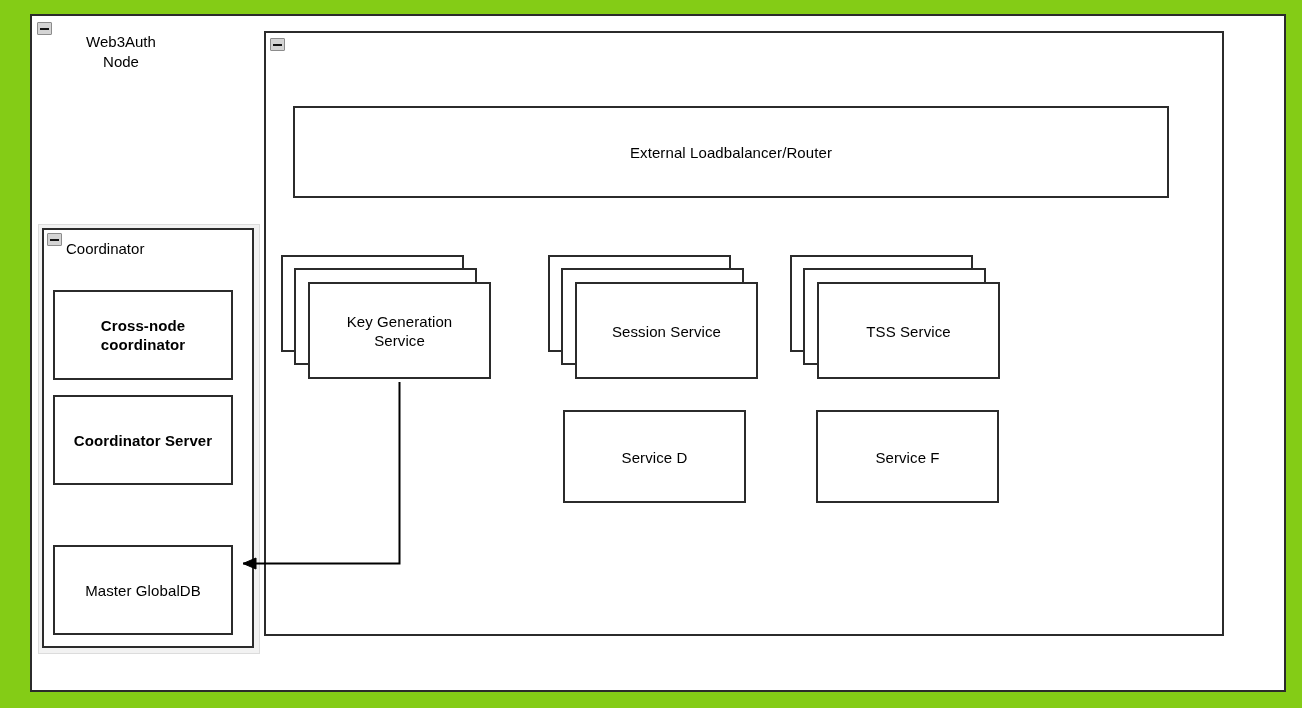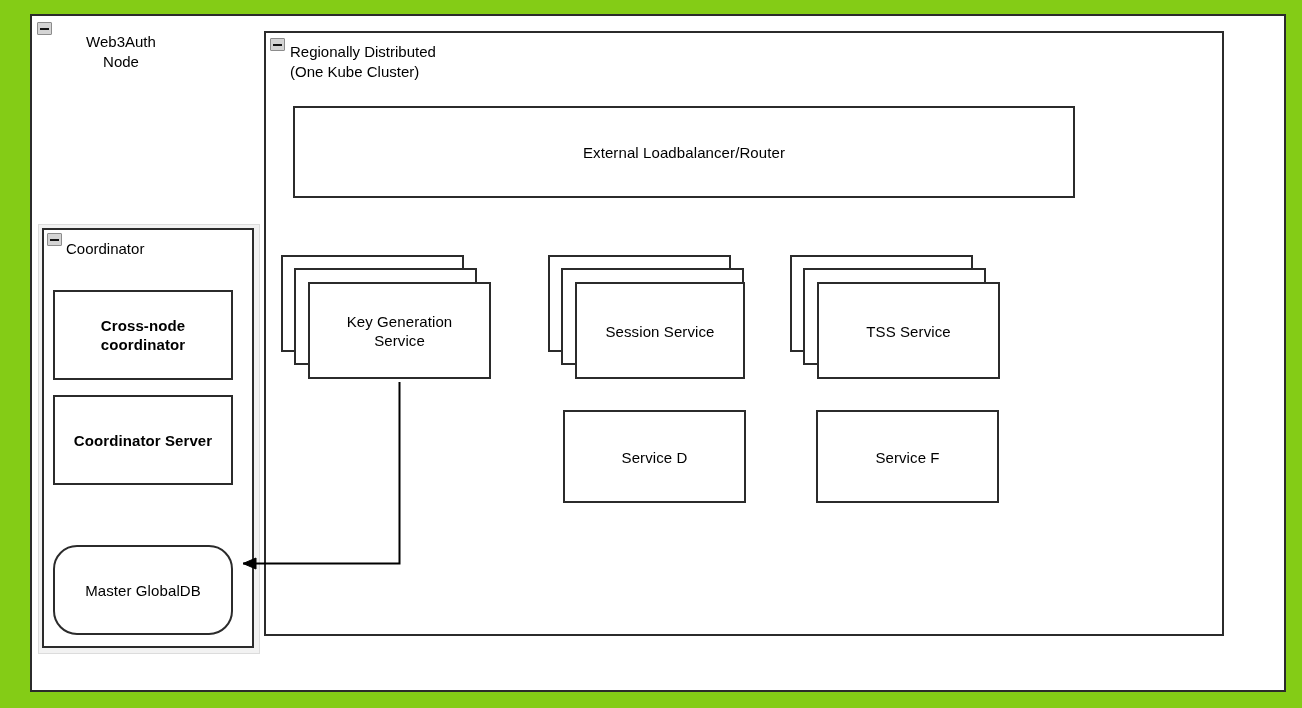--- a/index.html
+++ b/index.html
@@ -118,40 +118,38 @@
 
   <div class="collapse-icon" style="left:37px; top:22px;"></div>
 
   <div class="container-title" style="left:56px; top:32px; width:130px;">Web3Auth
 Node</div>
 
   <div class="container-box" style="left:264px; top:31px; width:960px; height:605px;"></div>
 
   <div class="collapse-icon" style="left:270px; top:38px;"></div>
 
-  <div class="container-title" style="left:290px; top:42px; width:240px; text-align:left;">Regionally Distributed
-(One Kube Cluster)</div>
 
-  <div class="box" style="left:293px; top:106px; width:782px; height:92px;">
+  <div class="box" style="left:293px; top:106px; width:876px; height:92px;">
     <div class="node-label">External Loadbalancer/Router</div>
   </div>
 
   <div class="stack" style="left:281px; top:255px; width:210px; height:125px;padding-left:16px;">
     <div class="layer" style="left:0px;  top:0px;  width:183px; height:97px;"></div>
     <div class="layer" style="left:13px; top:13px; width:183px; height:97px;"></div>
     <div class="layer" style="left:27px; top:27px; width:183px; height:97px;">
       <div class="node-label">Key Generation
 Service</div>
     </div>
   </div>
 
   <div class="stack" style="left:548px; top:255px; width:210px; height:125px;">
     <div class="layer" style="left:0px;  top:0px;  width:183px; height:97px;"></div>
     <div class="layer" style="left:13px; top:13px; width:183px; height:97px;"></div>
-    <div class="layer" style="left:27px; top:27px; width:170px; height:97px;">
+    <div class="layer" style="left:27px; top:27px; width:183px; height:97px;">
       <div class="node-label">Session Service</div>
     </div>
   </div>
 
   <div class="stack" style="left:790px; top:255px; width:210px; height:125px;padding-left:19px;">
     <div class="layer" style="left:0px;  top:0px;  width:183px; height:97px;"></div>
     <div class="layer" style="left:13px; top:13px; width:183px; height:97px;"></div>
     <div class="layer" style="left:27px; top:27px; width:183px; height:97px;">
       <div class="node-label">TSS Service</div>
     </div>
@@ -175,21 +173,21 @@
 
   <div class="box" style="left:53px; top:290px; width:180px; height:90px;font-weight:bold;">
     <div class="node-label">Cross-node
 coordinator</div>
   </div>
 
   <div class="box" style="left:53px; top:395px; width:180px; height:90px;font-weight:bold;">
     <div class="node-label">Coordinator Server</div>
   </div>
 
-  <div class="box" style="left:53px; top:545px; width:180px; height:90px;border-radius:24px;">
+  <div class="box" style="left:53px; top:545px; width:180px; height:90px;">
     <div class="node-label">Master GlobalDB</div>
   </div>
 
   <svg class="connector-svg" viewBox="0 0 1302 708">
     <g>
       <path d="M 399.5 382 L 399.5 563.5 L 243 563.5" fill="none" stroke="#000000" stroke-width="2"></path>
       <polygon points="243,563.5 256,558 256,569" fill="#000000" stroke="#000000" stroke-width="1"></polygon>
     </g>
   </svg>
 

